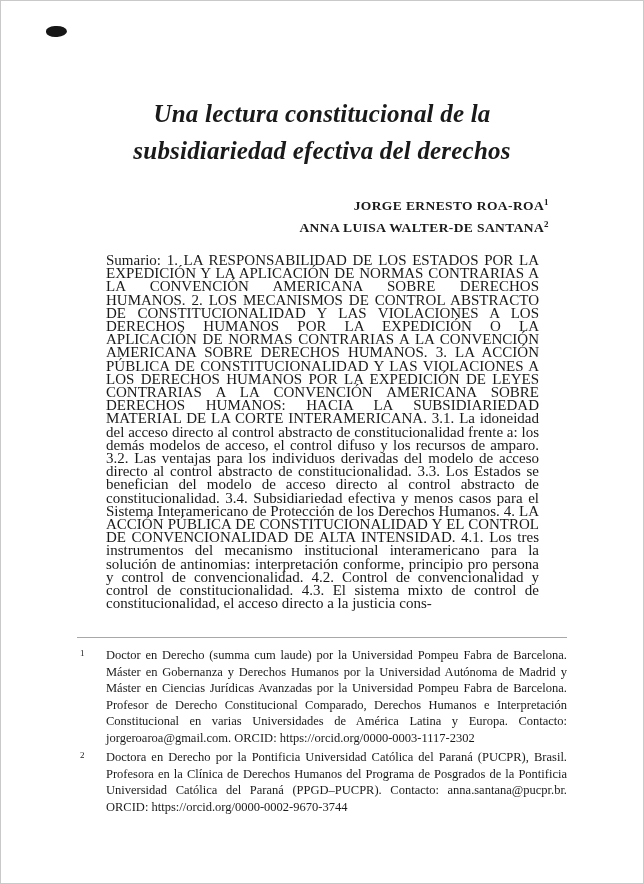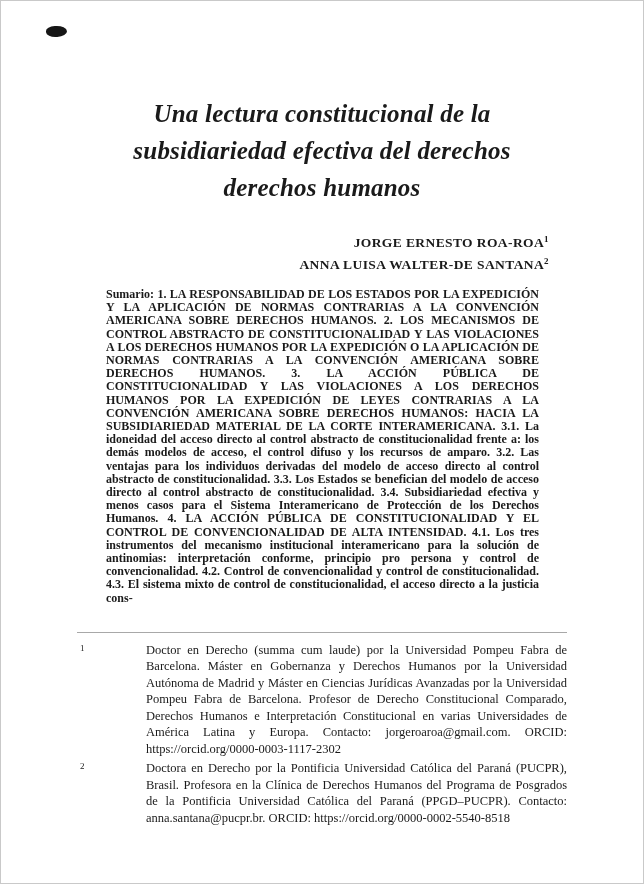--- a/index.html
+++ b/index.html
@@ -54,23 +54,22 @@
   .author-row { display: block; }
   .author-ref {
     font-size: 9px;
     vertical-align: super;
     line-height: 0;
     font-weight: bold;
   }
   .summary {
     padding: 0 28px 0 29px;
     text-align: justify;
-    font-size: 12px;
+    font-size: 15px;
     line-height: 13.2px;
-    font-weight: bold;
   }
   .summary-label { font-style: normal; }
   .footnote-separator {
     margin-top: 27px;
     border: none;
     border-top: 1px solid #a8a8a8;
     height: 0;
     width: 100%;
   }
   .footnotes {
@@ -89,36 +88,34 @@
     padding-left: 3px;
     font-size: 9px;
     line-height: 16.5px;
     vertical-align: super;
     position: relative;
     top: -2px;
   }
   .fn-text {
     flex: 1 1 auto;
     text-align: justify;
-    margin-left: 40px;
   }
 </style>
 </head>
 <body>
 
 <div class="page">
 
   <div class="scan-mark"></div>
 
   <div class="content">
 
     <h1 class="article-title">
       <span>Una lectura constitucional de la</span>
       <span>subsidiariedad efectiva del derechos</span>
-      <span>derechos humanos</span>
     </h1>
 
     <div class="authors">
       <span class="author-row"><span>JORGE ERNESTO ROA-ROA</span><sup class="author-ref">1</sup></span>
       <span class="author-row"><span>ANNA LUISA WALTER-DE SANTANA</span><sup class="author-ref">2</sup></span>
     </div>
 
     <p class="summary">
       <span class="summary-label">Sumario:</span><span> 1. LA RESPONSABILIDAD DE LOS ESTADOS POR LA EXPEDICIÓN Y LA APLICACIÓN DE NORMAS CONTRARIAS A LA CONVENCIÓN AMERICANA SOBRE DERECHOS HUMANOS. 2. LOS MECANISMOS DE CONTROL ABSTRACTO DE CONSTITUCIONALIDAD Y LAS VIOLACIONES A LOS DERECHOS HUMANOS POR LA EXPEDICIÓN O LA APLICACIÓN DE NORMAS CONTRARIAS A LA CONVENCIÓN AMERICANA SOBRE DERECHOS HUMANOS. 3. LA ACCIÓN PÚBLICA DE CONSTITUCIONALIDAD Y LAS VIOLACIONES A LOS DERECHOS HUMANOS POR LA EXPEDICIÓN DE LEYES CONTRARIAS A LA CONVENCIÓN AMERICANA SOBRE DERECHOS HUMANOS: HACIA LA SUBSIDIARIEDAD MATERIAL DE LA CORTE INTERAMERICANA. 3.1. La idoneidad del acceso directo al control abstracto de constitucionalidad frente a: los demás modelos de acceso, el control difuso y los recursos de amparo. 3.2. Las ventajas para los individuos derivadas del modelo de acceso directo al control abstracto de constitucionalidad. 3.3. Los Estados se benefician del modelo de acceso directo al control abstracto de constitucionalidad. 3.4. Subsidiariedad efectiva y menos casos para el Sistema Interamericano de Protección de los Derechos Humanos. 4. LA ACCIÓN PÚBLICA DE CONSTITUCIONALIDAD Y EL CONTROL DE CONVENCIONALIDAD DE ALTA INTENSIDAD. 4.1. Los tres instrumentos del mecanismo institucional interamericano para la solución de antinomias: interpretación conforme, principio pro persona y control de convencionalidad. 4.2. Control de convencionalidad y control de constitucionalidad. 4.3. El sistema mixto de control de constitucionalidad, el acceso directo a la justicia cons-</span>
     </p>
@@ -127,19 +124,19 @@
 
     <div class="footnotes">
 
       <div class="footnote">
         <span class="fn-num">1</span>
         <div class="fn-text">Doctor en Derecho (summa cum laude) por la Universidad Pompeu Fabra de Barcelona. Máster en Gobernanza y Derechos Humanos por la Universidad Autónoma de Madrid y Máster en Ciencias Jurídicas Avanzadas por la Universidad Pompeu Fabra de Barcelona. Profesor de Derecho Constitucional Comparado, Derechos Humanos e Interpretación Constitucional en varias Universidades de América Latina y Europa. Contacto: jorgeroaroa@gmail.com. ORCID: https://orcid.org/0000-0003-1117-2302</div>
       </div>
 
       <div class="footnote">
         <span class="fn-num">2</span>
-        <div class="fn-text">Doctora en Derecho por la Pontificia Universidad Católica del Paraná (PUCPR), Brasil. Profesora en la Clínica de Derechos Humanos del Programa de Posgrados de la Pontificia Universidad Católica del Paraná (PPGD–PUCPR). Contacto: anna.santana@pucpr.br. ORCID: https://orcid.org/0000-0002-5540-8518</div>
+        <div class="fn-text">Doctora en Derecho por la Pontificia Universidad Católica del Paraná (PUCPR), Brasil. Profesora en la Clínica de Derechos Humanos del Programa de Posgrados de la Pontificia Universidad Católica del Paraná (PPGD–PUCPR). Contacto: anna.santana@pucpr.br. ORCID: https://orcid.org/0000-0002-9670-3744</div>
       </div>
 
     </div>
 
   </div>
 </div>
 
 </body></html>

